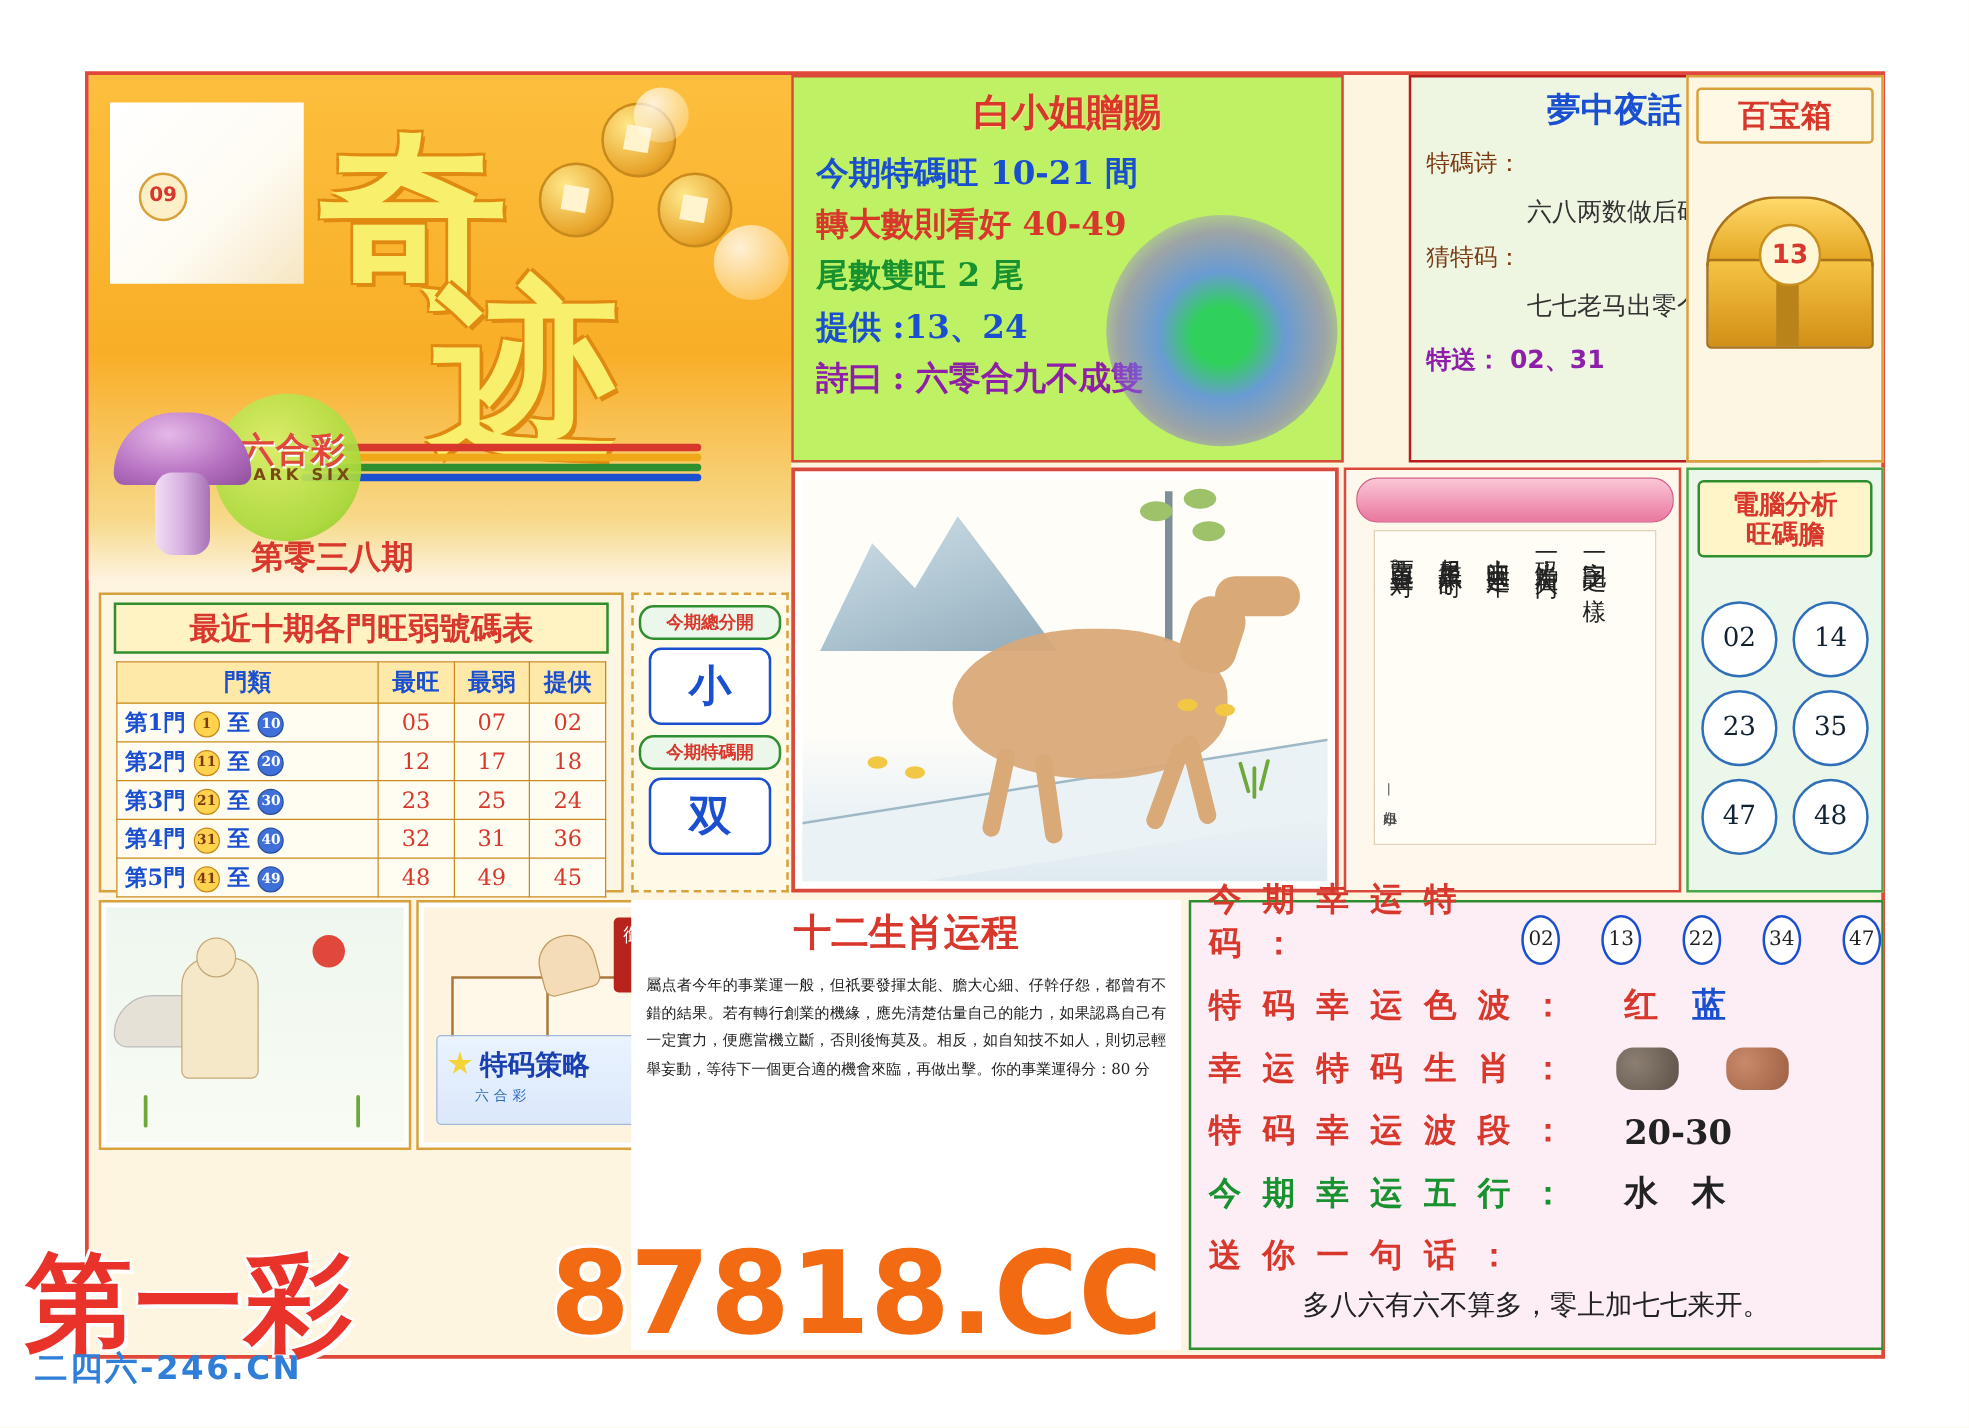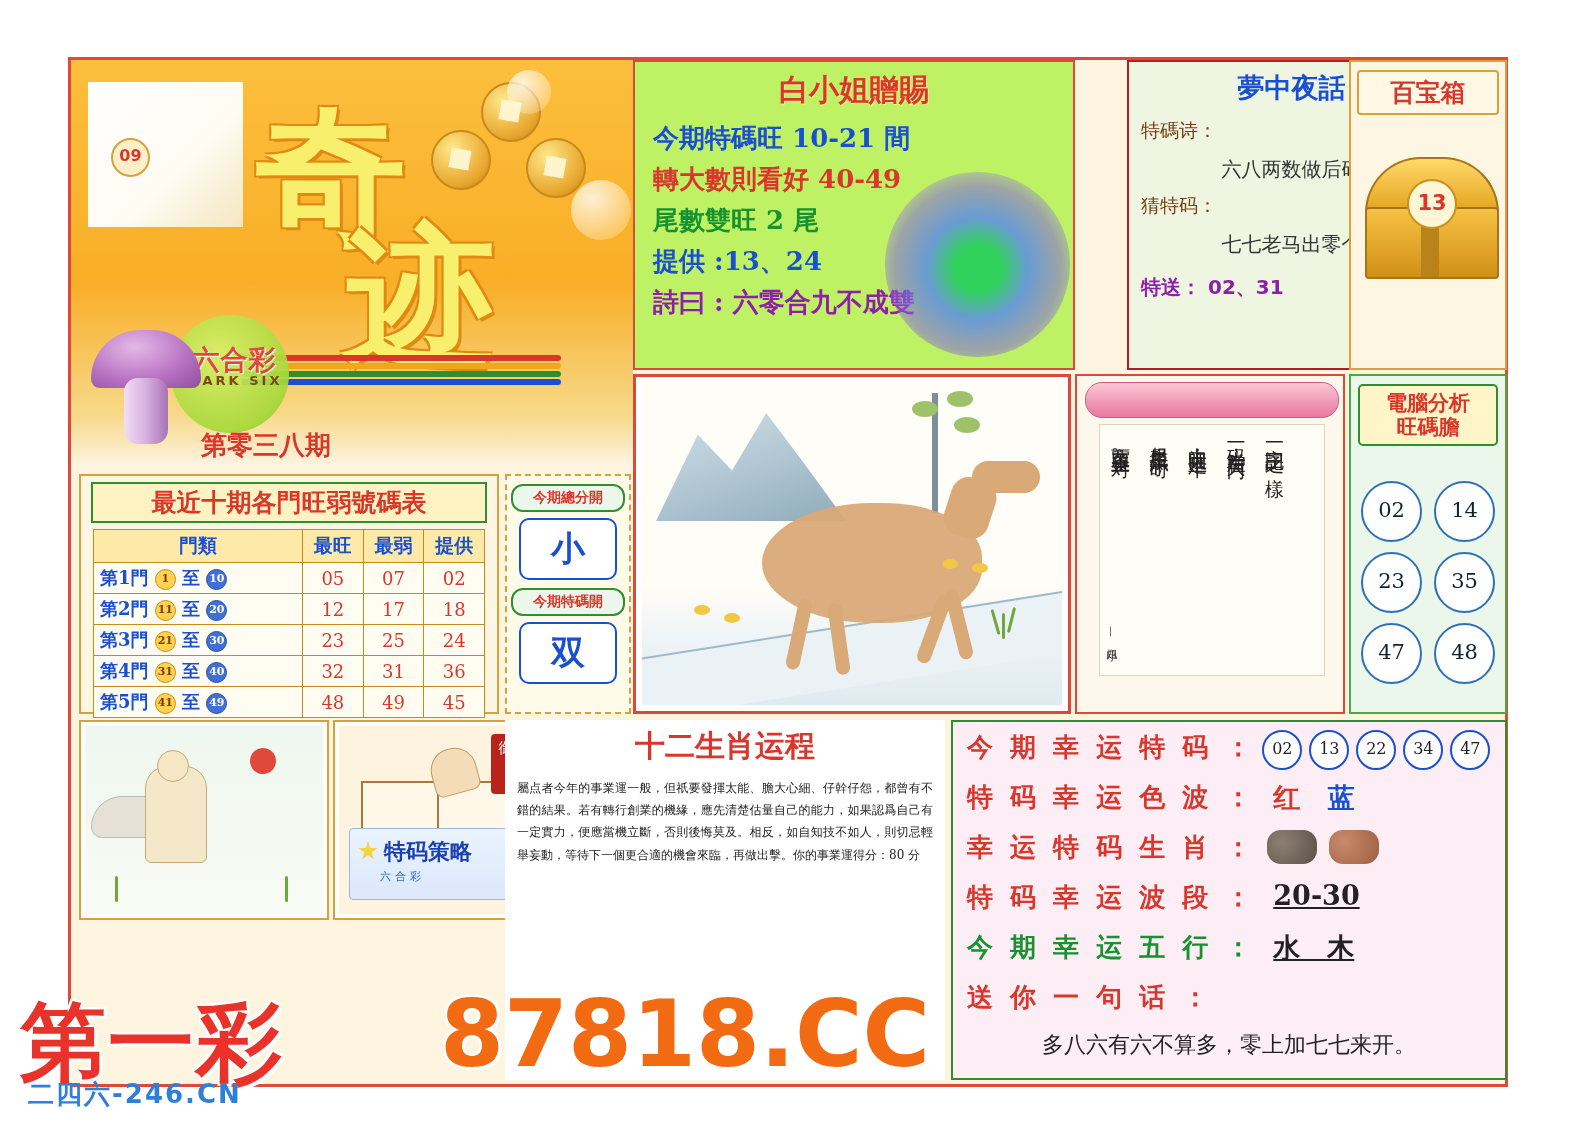--- a/index.html
+++ b/index.html
@@ -260,33 +260,33 @@
   .zodiac h3{margin:6px 0 10px;text-align:center;
     font-family:"DejaVu Serif","Liberation Serif",serif;font-size:30px;font-weight:bold;color:#d8372c;}
   .zodiac p{margin:0 12px 10px;font-size:12px;line-height:1.85;color:#222;text-align:justify;
     font-family:"DejaVu Serif","Liberation Serif",serif;}
 
   
   .lucky{
     left:880px;top:660px;width:556px;height:360px;
     background:#fdeef6;border:2px solid #2f8f2f;
   }
-  .lrow{display:flex;align-items:flex-start;margin:8px 0 0 14px;height:42px;}
+  .lrow{display:flex;align-items:flex-end;margin:8px 0 0 14px;height:42px;gap:26px;}
   .lrow .lab{font-family:"DejaVu Serif","Liberation Serif",serif;font-size:26px;font-weight:bold;color:#d8372c;letter-spacing:4px;}
   .lrow .lab.green{color:#17922f;}
   .lball{display:inline-block;width:36px;height:36px;border-radius:50%;border:2px solid #1a4fd0;background:#fff;
     text-align:center;line-height:33px;font-size:16px;color:#222;margin-left:7px;
     font-family:"DejaVu Serif","Liberation Serif",serif;}
   .zodanim{width:50px;height:34px;border-radius:14px;margin-left:12px;}
   .z1{background:radial-gradient(circle at 30% 35%,#8c7f72,#5d5148);}
   .z2{background:radial-gradient(circle at 30% 35%,#c98a6b,#9d5f42);}
   .lval{font-family:"DejaVu Serif","Liberation Serif",serif;font-size:27px;font-weight:bold;margin-left:18px;}
   .lval.redblue span.r{color:#d8372c;}
   .lval.redblue span.b{color:#1a4fd0;margin-left:18px;}
-  .lval.dark{color:#222;text-decoration:underline;}
+  .lval.dark{color:#222;}
   .lucky .msg{margin:6px 14px 0;font-family:"DejaVu Serif","Liberation Serif",serif;
     font-size:22px;color:#222;text-align:center;line-height:1.5;}
 
   
   .wm{
     position:absolute;left:20px;top:985px;width:980px;height:110px;pointer-events:none;
   }
   .wm .t1{
     position:absolute;left:0;top:0;
     font-family:"DejaVu Serif","Liberation Serif",serif;

